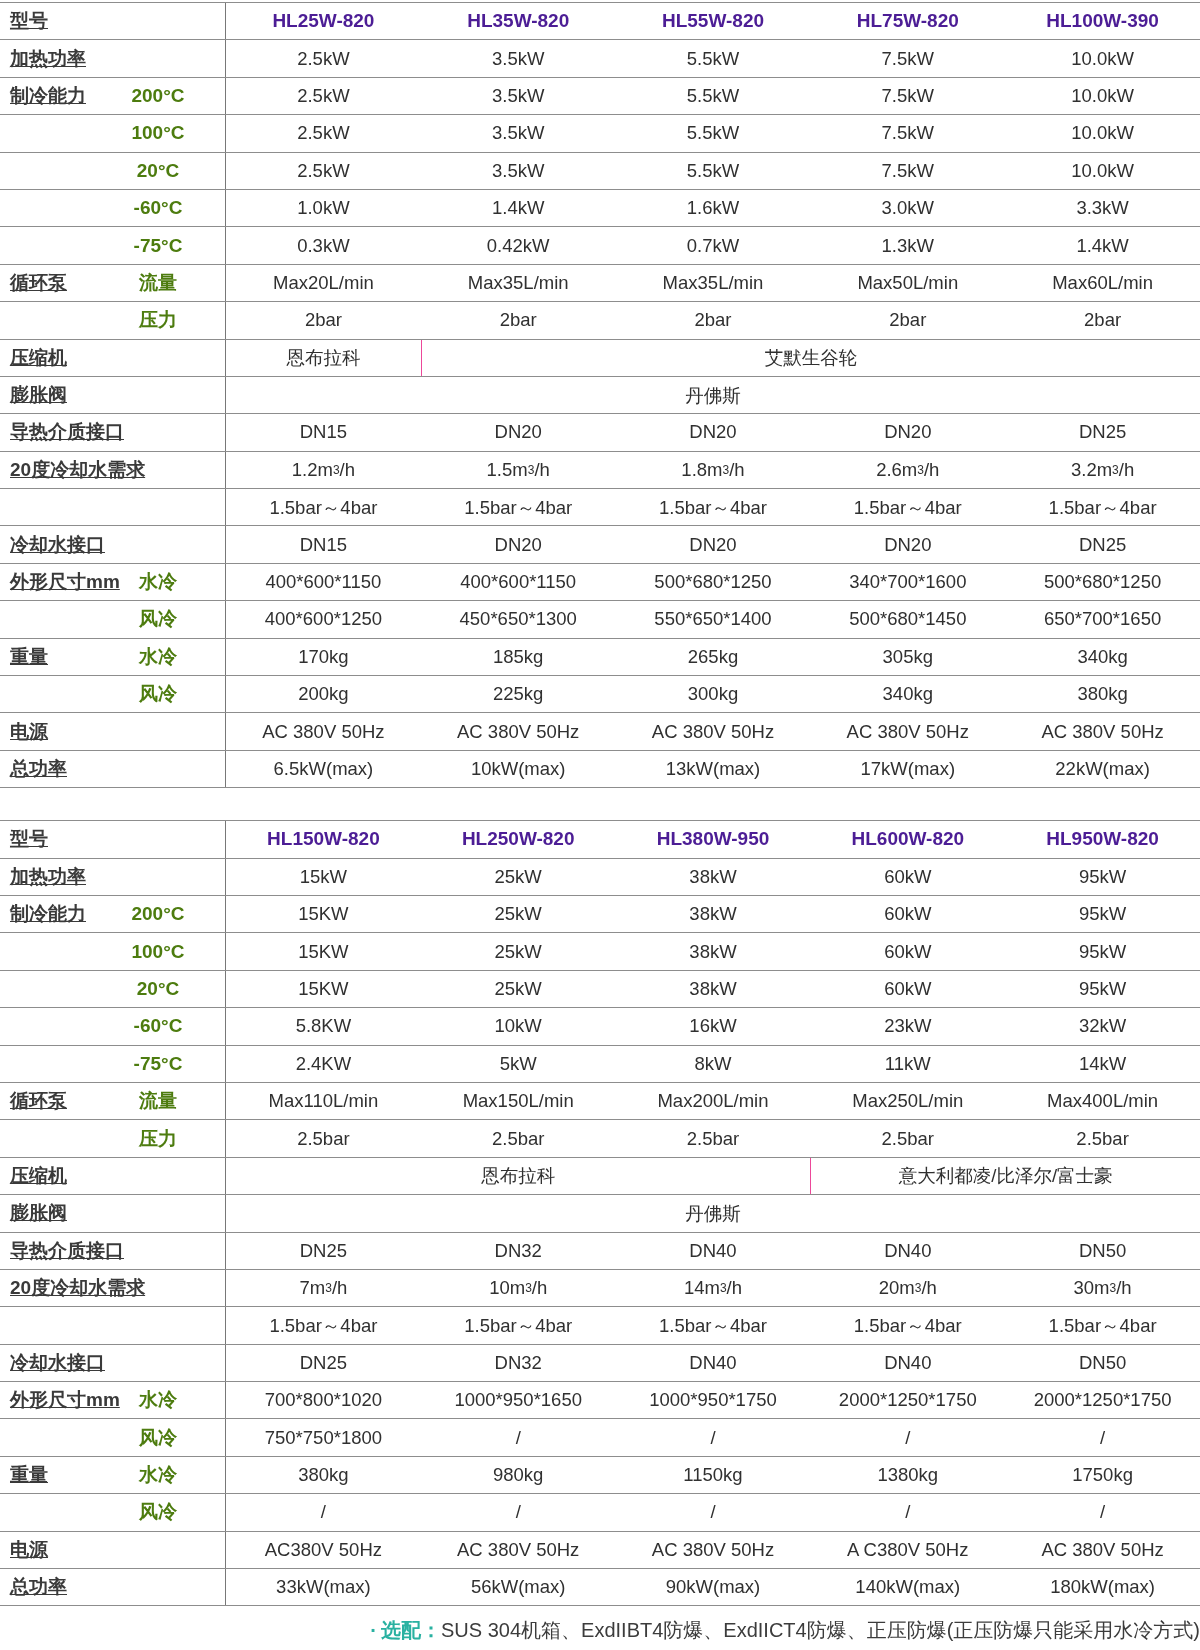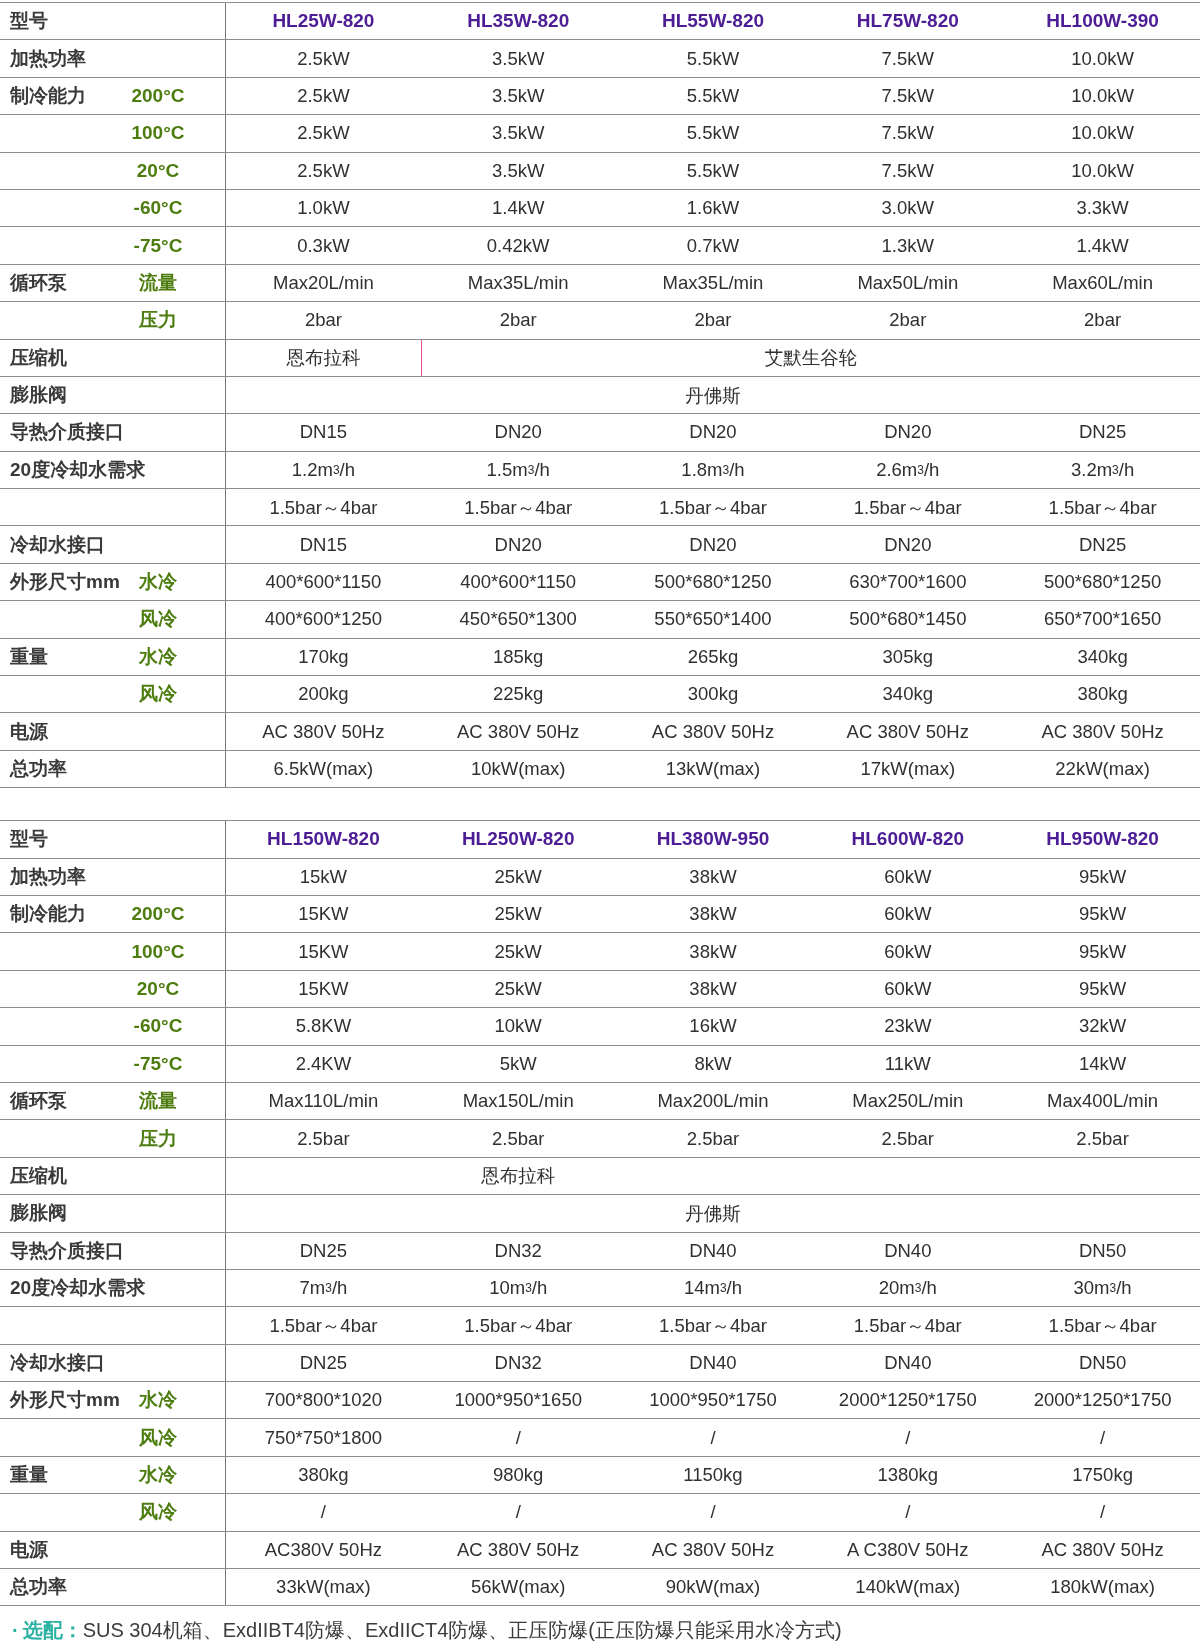--- a/index.html
+++ b/index.html
@@ -21,38 +21,40 @@
   }
   .label-cell{
     display:flex;align-items:center;
     border-right:1px solid #787878;
     overflow:visible;
   }
   .label-main{
     margin-left:10px;width:104px;flex:0 0 auto;
     font-size:19px;font-weight:700;color:#3a3a3a;
     white-space:nowrap;
+    text-decoration:underline;
   }
   .label-sub{
     width:88px;flex:0 0 auto;text-align:center;
     font-size:19px;font-weight:700;color:#4d7c0f;
     white-space:nowrap;
   }
   .vcell{
     display:flex;align-items:center;justify-content:center;
     font-size:18.5px;color:#303030;white-space:nowrap;
   }
   .header-row .vcell{font-weight:700;font-size:19px;color:#4c1d95;}
   .header-row .label-main{font-size:19px;}
   .span-div{border-left:1px solid #ec4899;}
   sup{font-size:12px;}
   .footnote{
-    margin:11px 0 0 12px;
+    margin:11px 0 0 0;
     font-size:20px;color:#3c3c3c;
     white-space:nowrap;
+    text-align:right;
   }
   .footnote .accent{color:#29b1a1;font-weight:700;}
   .footnote .bullet{color:#29b1a1;font-weight:700;margin-right:4px;}
 </style>
 </head>
 <body>
 
 <div class="page">
   <div id="tables">
       <div class="spec-table">
@@ -215,21 +217,21 @@
           <div class="vcell">DN25</div>
         </div>
         <div class="trow">
           <div class="label-cell">
             <div class="label-main">外形尺寸mm</div>
             <div class="label-sub">水冷</div>
           </div>
           <div class="vcell">400*600*1150</div>
           <div class="vcell">400*600*1150</div>
           <div class="vcell">500*680*1250</div>
-          <div class="vcell">630*700*1600</div>
+          <div class="vcell">340*700*1600</div>
           <div class="vcell">500*680*1250</div>
         </div>
         <div class="trow">
           <div class="label-cell">
             <div class="label-main"></div>
             <div class="label-sub">风冷</div>
           </div>
           <div class="vcell">400*600*1250</div>
           <div class="vcell">450*650*1300</div>
           <div class="vcell">550*650*1400</div>
@@ -380,20 +382,21 @@
           <div class="vcell">2.5bar</div>
           <div class="vcell">2.5bar</div>
           <div class="vcell">2.5bar</div>
         </div>
         <div class="trow">
           <div class="label-cell">
             <div class="label-main">压缩机</div>
             <div class="label-sub"></div>
           </div>
           <div class="vcell" style="grid-column: span 3;">恩布拉科</div>
+          <div class="vcell span-div" style="grid-column: span 2;">意大利都凌/比泽尔/富士豪</div>
         </div>
         <div class="trow">
           <div class="label-cell">
             <div class="label-main">膨胀阀</div>
             <div class="label-sub"></div>
           </div>
           <div class="vcell" style="grid-column: span 5;">丹佛斯</div>
         </div>
         <div class="trow">
           <div class="label-cell">

